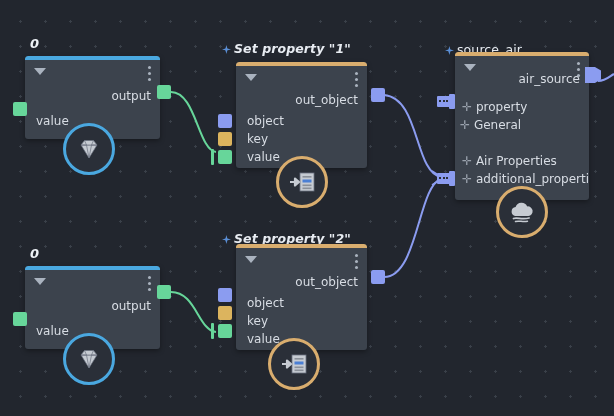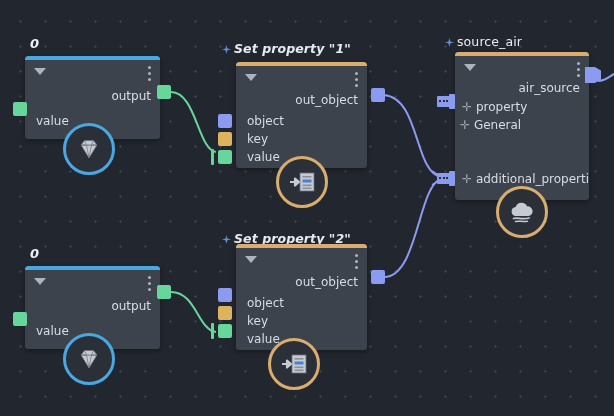--- a/index.html
+++ b/index.html
@@ -227,40 +227,44 @@
         <rect x="15.5" y="8" width="9" height="1.6" fill="#8a9099"></rect>
         <rect x="15.5" y="11.5" width="9" height="3" fill="#4a7fd4"></rect>
         <rect x="15.5" y="16.5" width="9" height="1.6" fill="#8a9099"></rect>
         <rect x="15.5" y="19.5" width="9" height="1.6" fill="#8a9099"></rect>
         <path d="M3,14 L11,14 M8,10.5 L12,14 L8,17.5 Z" stroke="#c6cbd2" stroke-width="2.2" fill="#c6cbd2" stroke-linejoin="round"></path>
       </svg>
     </div>
   </div>
 
   <div class="node">
-    <div class="node-title" style="left:445px;top:34px;">
+    <div class="node-title" style="left:445px;top:42px;">
       <span class="title-star"></span><span>source_air</span>
     </div>
     <div class="node-body" style="left:455px;top:52px;width:134px;height:148px;">
       <div class="accent" style="background:#d9ad6e;"></div>
       <div class="caret"></div>
       <div class="kebab">
           <i></i>
           <i></i>
           <i></i>
         </div>
-      <div class="row right" style="right:9px;top:29px;">air_source</div>
+      <div class="row right" style="right:9px;top:20px;">air_source</div>
 
       <div class="row" style="left:7px;top:48px;">
         <span style="color:#9aa2ad;">✛</span>
         <span>property</span>
       </div>
       <div class="row" style="left:5px;top:66px;">
         <span style="color:#9aa2ad;">✛</span>
         <span>General</span>
+      </div>
+      <div class="row" style="left:7px;top:102px;">
+        <span style="color:#9aa2ad;">✛</span>
+        <span>Air Properties</span>
       </div>
       <div class="row" style="left:7px;top:120px;">
         <span style="color:#9aa2ad;">✛</span>
         <span>additional_properties</span>
       </div>
     </div>
 
     <div class="multisock" style="left:437px;top:94px;">
       <div class="ms-body"></div>
         <div class="ms-tab"></div>

